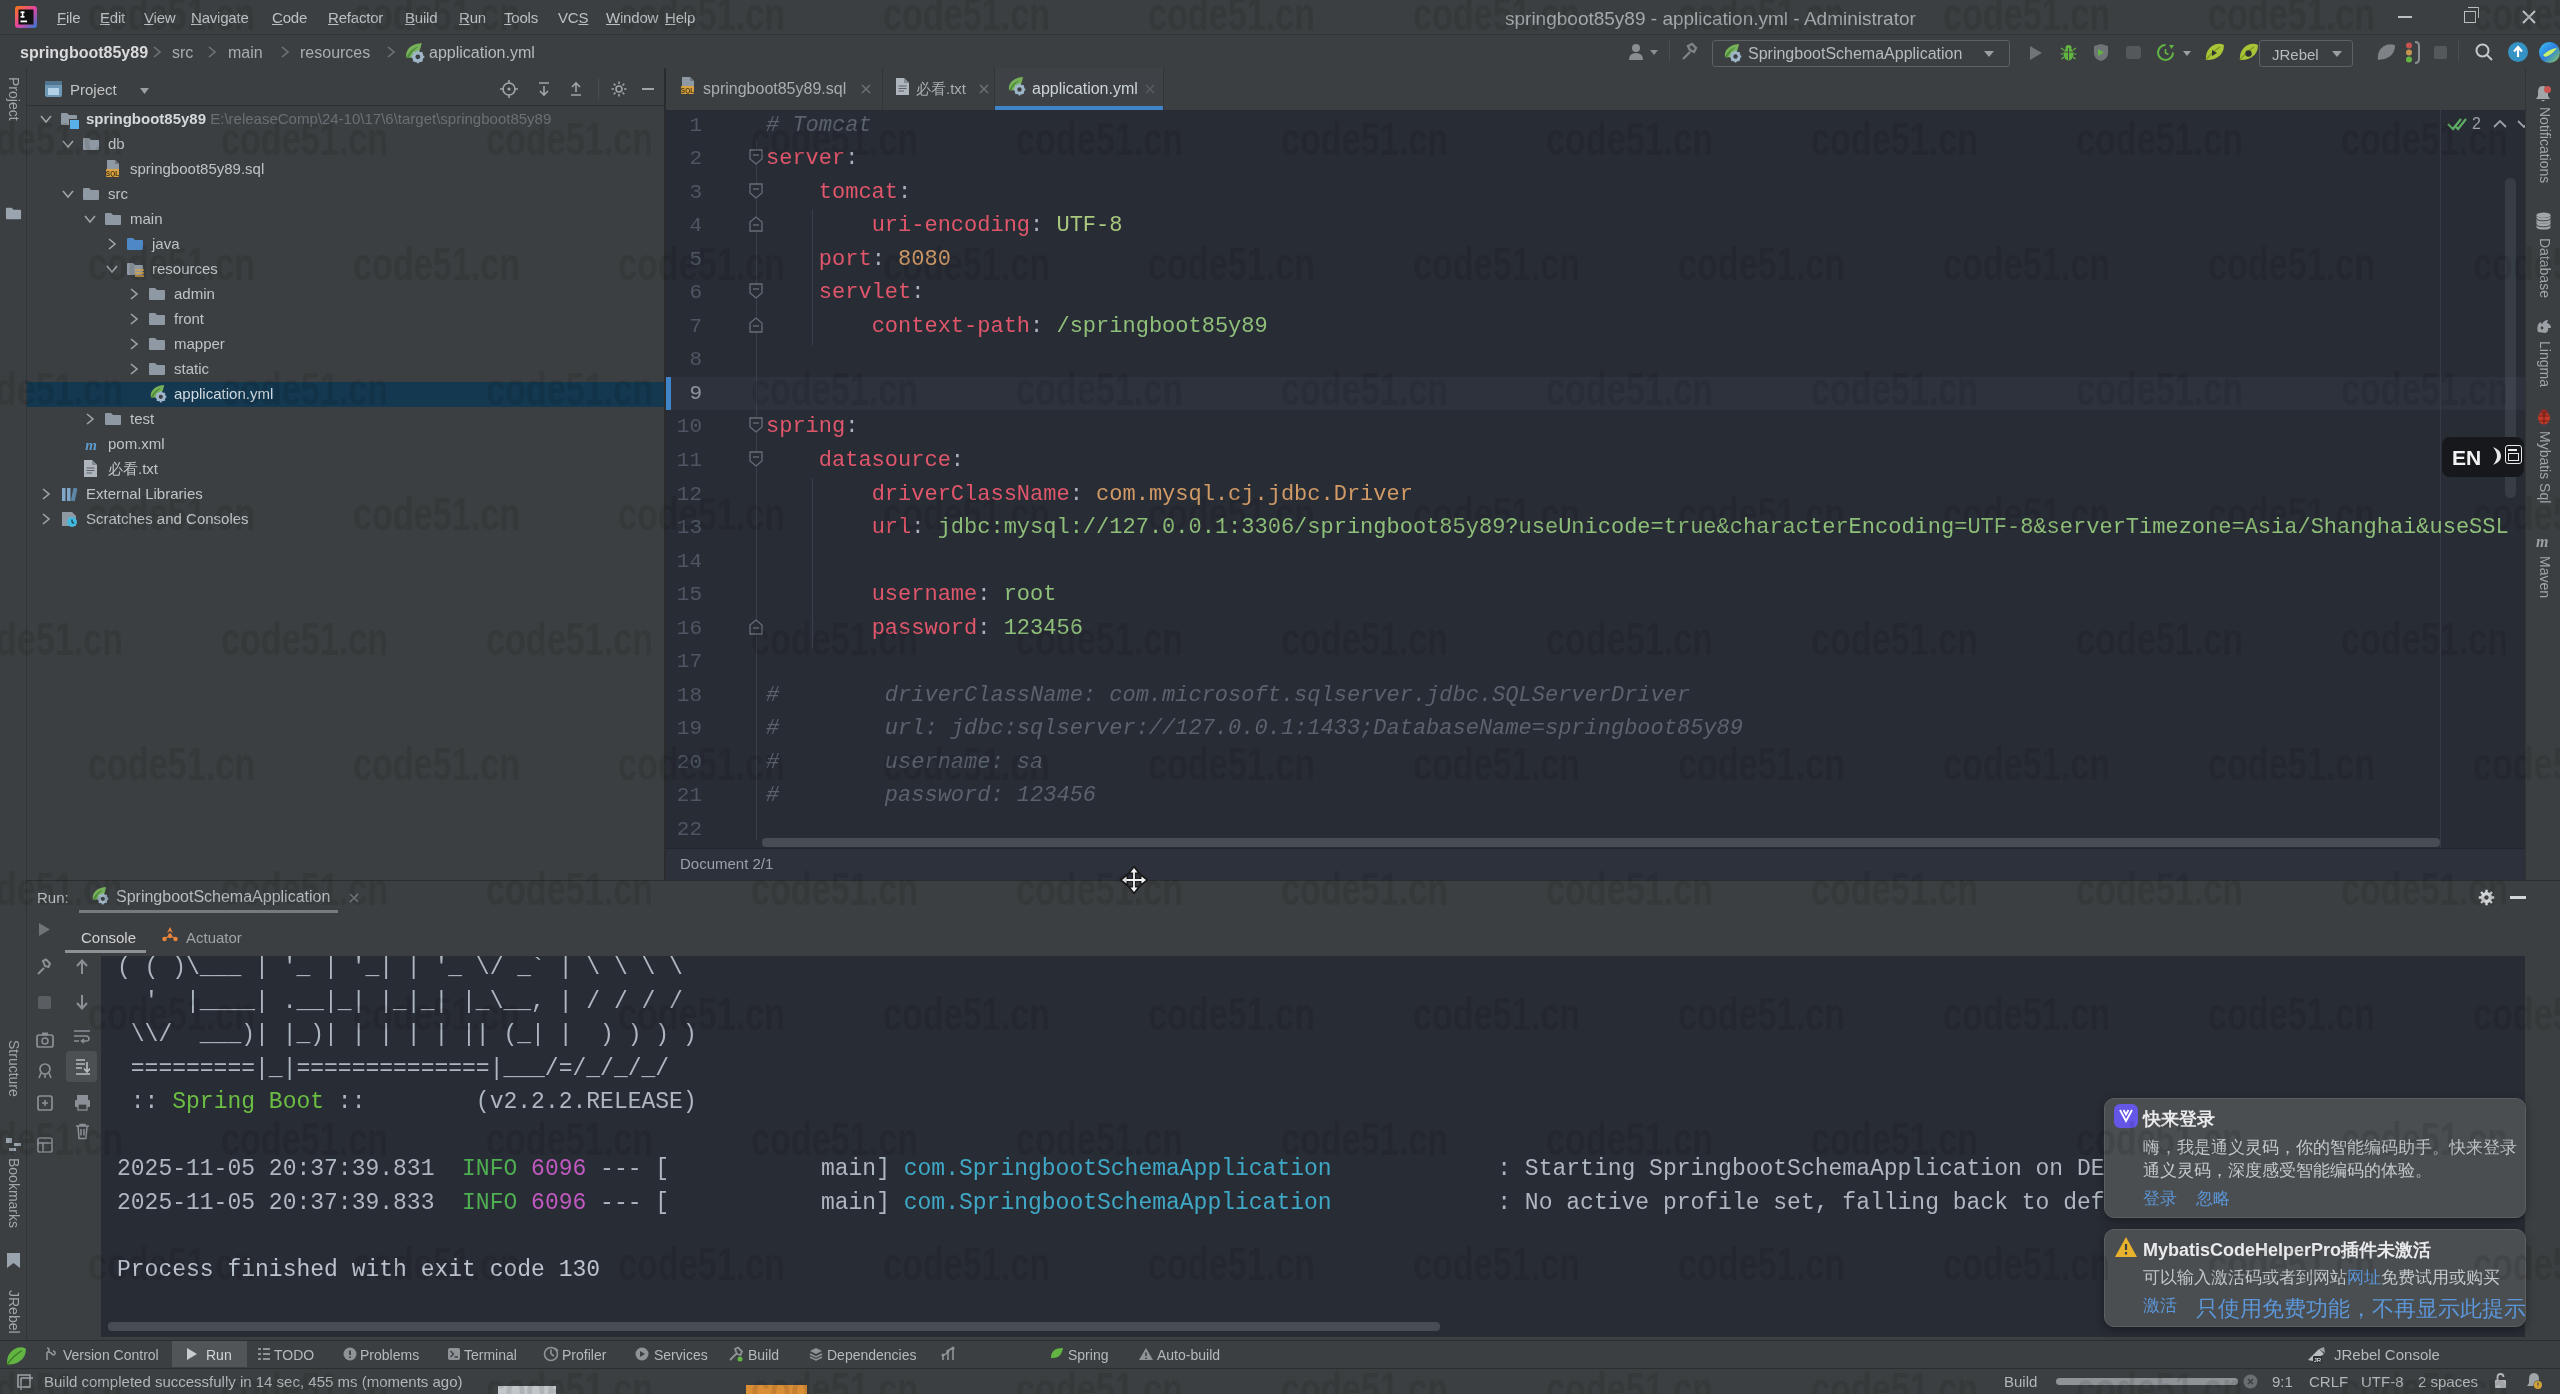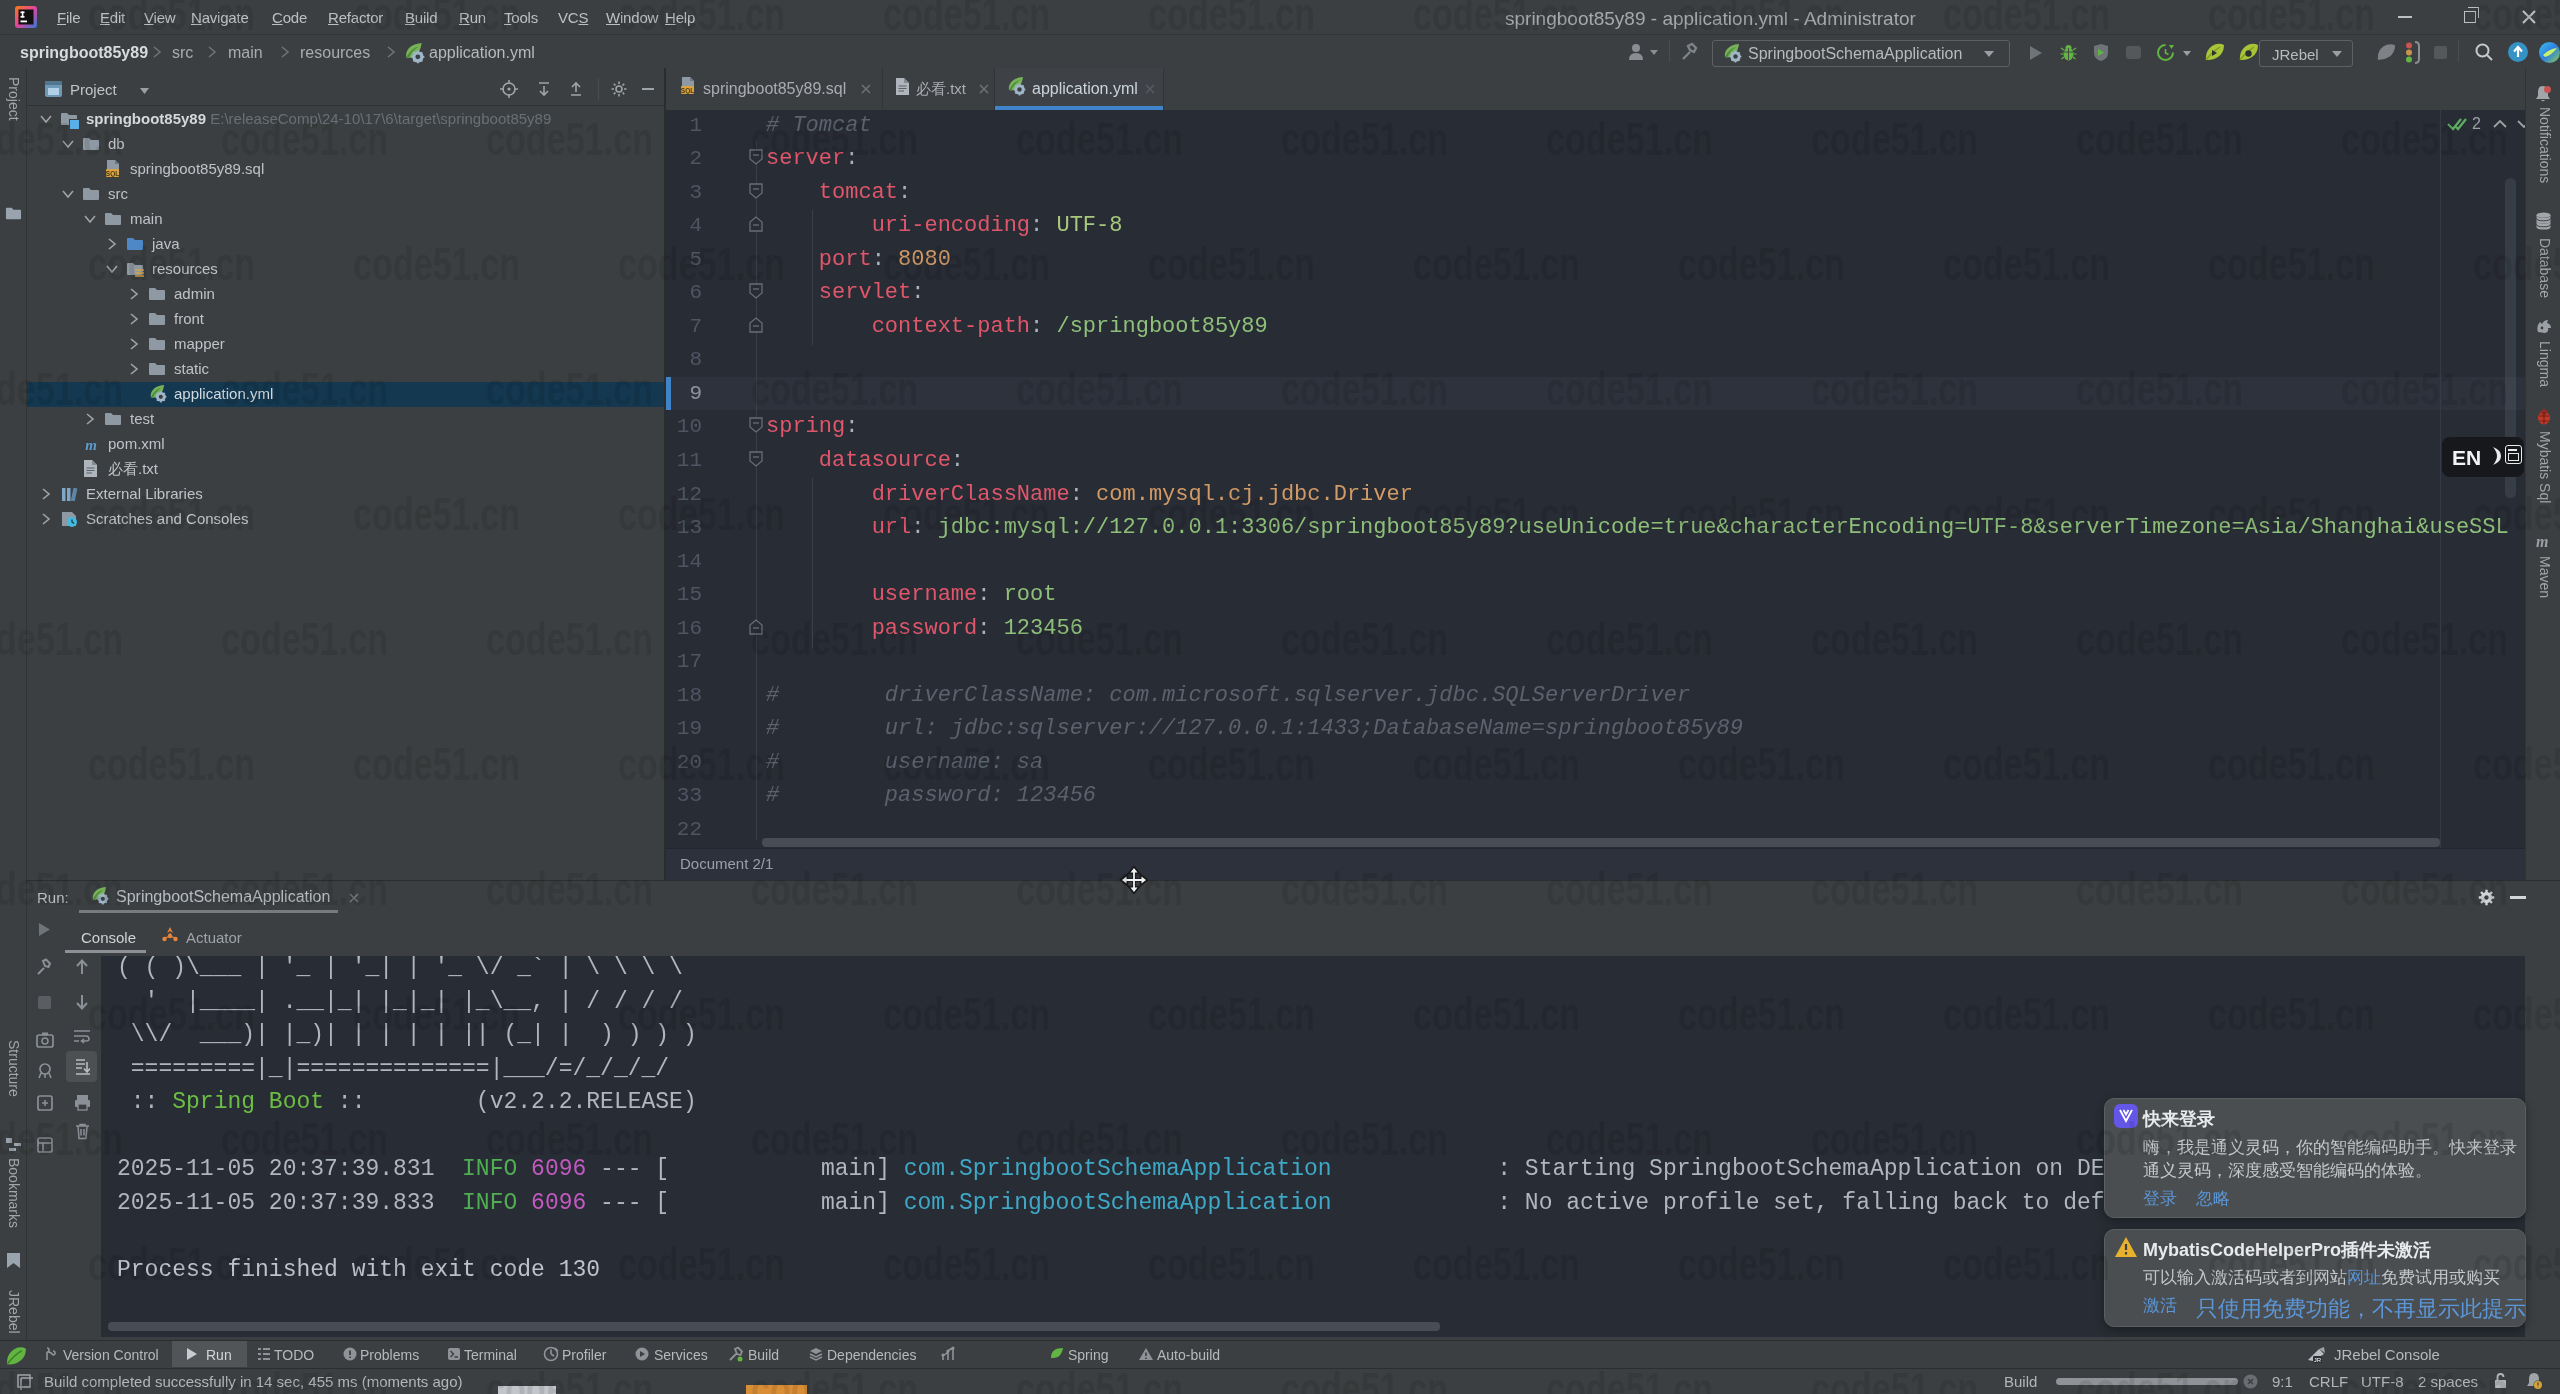--- a/index.html
+++ b/index.html
@@ -386,21 +386,21 @@
     <div style="height:33.55px">11</div>
     <div style="height:33.55px">12</div>
     <div style="height:33.55px">13</div>
     <div style="height:33.55px">14</div>
     <div style="height:33.55px">15</div>
     <div style="height:33.55px">16</div>
     <div style="height:33.55px">17</div>
     <div style="height:33.55px">18</div>
     <div style="height:33.55px">19</div>
     <div style="height:33.55px">20</div>
-    <div style="height:33.55px">33</div>
+    <div style="height:33.55px">21</div>
     <div style="height:33.55px">22</div>
   </div>
 <div class="ab mono" style="left:660px;top:376.9px;width:42px;text-align:right;font-size:21px;color:#8A9199;line-height:33.55px">9</div>
 <svg class="ab" style="left:748px;top:149.1px" width="16" height="17">
     <path d="M2 1 H14 V10 L8 15 L2 10 Z" fill="#282C34" stroke="#676D76" stroke-width="1.3"></path>
     <path d="M5 6 H11" stroke="#676D76" stroke-width="1.3"></path>
   </svg>
 <svg class="ab" style="left:748px;top:182.6px" width="16" height="17">
     <path d="M2 1 H14 V10 L8 15 L2 10 Z" fill="#282C34" stroke="#676D76" stroke-width="1.3"></path>
     <path d="M5 6 H11" stroke="#676D76" stroke-width="1.3"></path>

